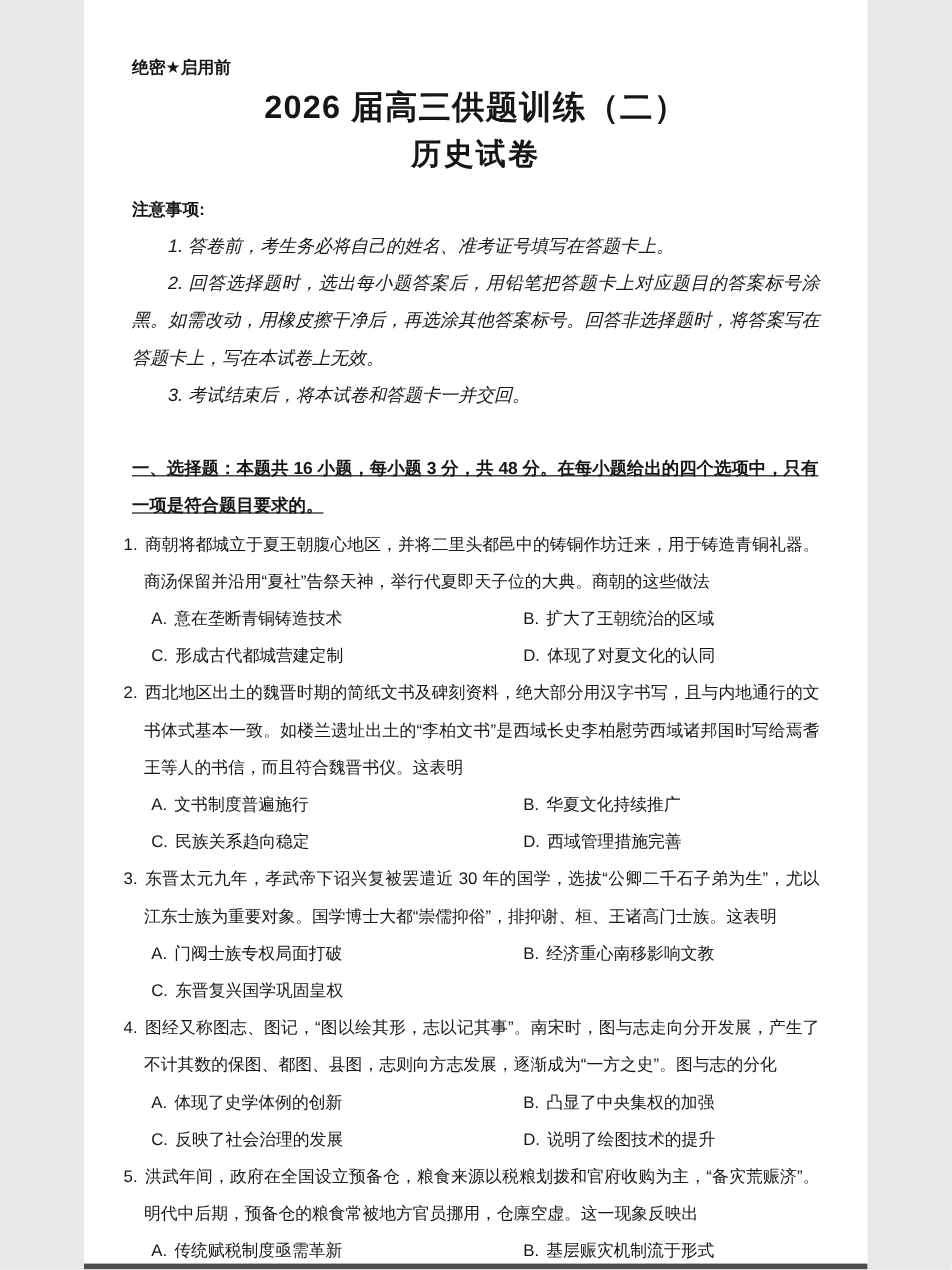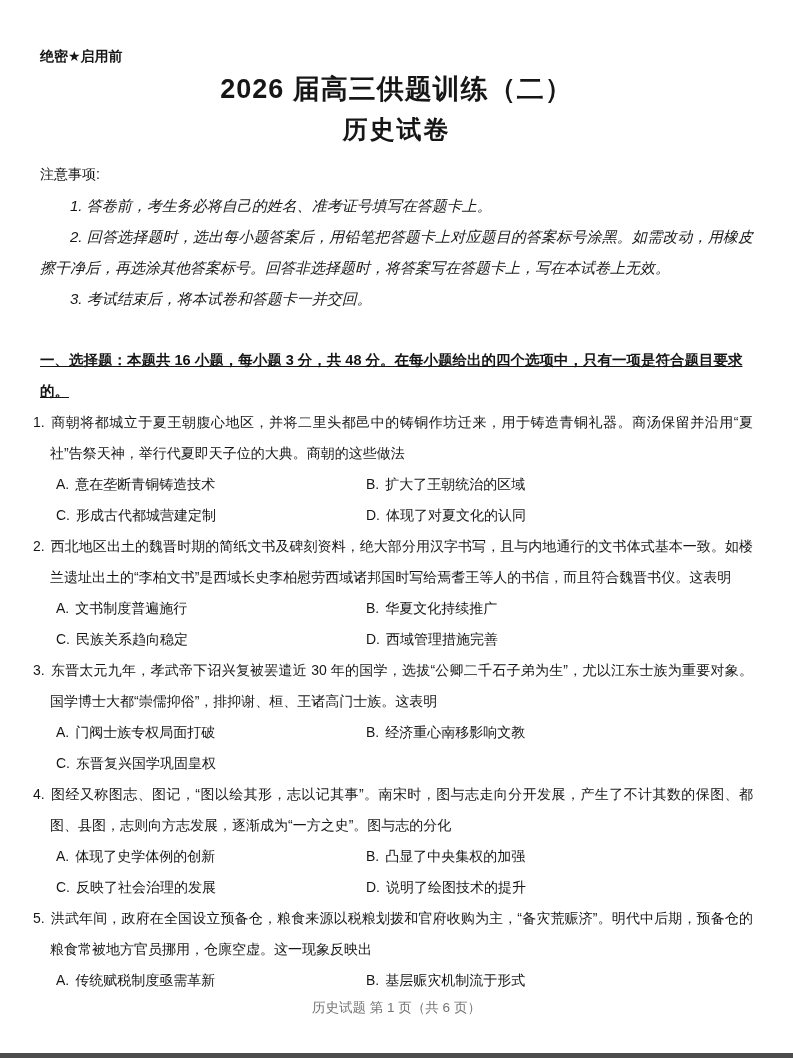--- a/index.html
+++ b/index.html
@@ -1,19 +1,19 @@
 <!DOCTYPE html>
 <html><head>
 <meta charset="utf-8">
 <style>
   * { box-sizing: border-box; }
   html, body { margin: 0; padding: 0; background: #e8e8e8; }
   .page {
     position: relative;
-    width: 793px;
+    width: 653px;
     height: 1058px;
     margin: 0 auto;
     background: #ffffff;
     font-family: "Liberation Sans", "DejaVu Sans", sans-serif;
     color: #161616;
     padding: 47px 40px 0 40px;
     overflow: hidden;
   }
   .secret {
     font-size: 14px;
@@ -32,21 +32,21 @@
     margin: 10px 0 0 0;
     text-align: center;
     font-size: 25px;
     font-weight: 700;
     line-height: 32px;
     letter-spacing: 2px;
   }
   .notice-heading {
     margin-top: 14px;
     font-size: 14px;
-    font-weight: 400;
+    font-weight: 700;
     line-height: 31px;
   }
   .notice {
     margin: 0;
     font-size: 15px;
     line-height: 31px;
     text-indent: 2em;
     text-align: justify;
     font-style: italic;
   }

